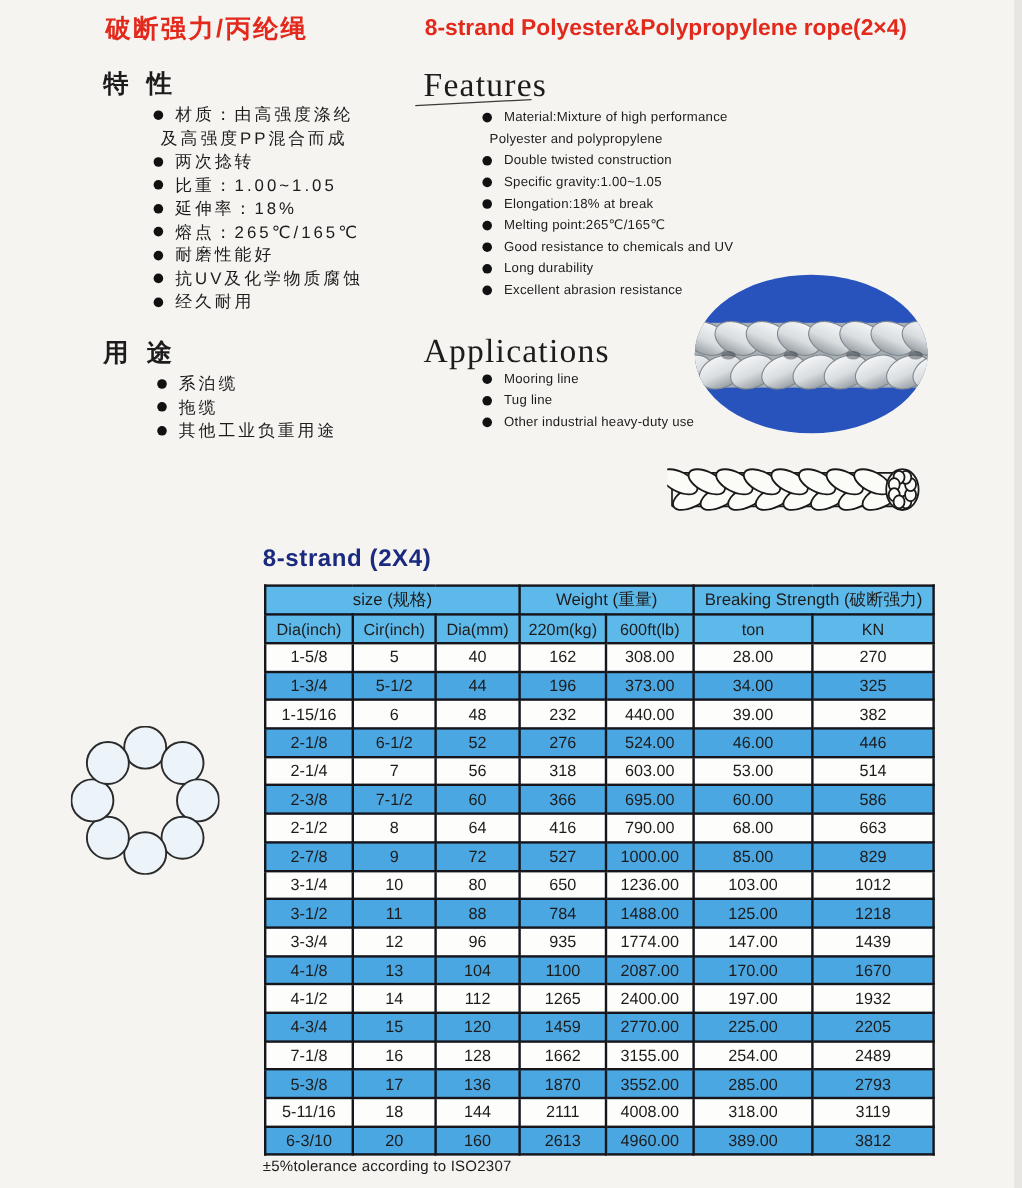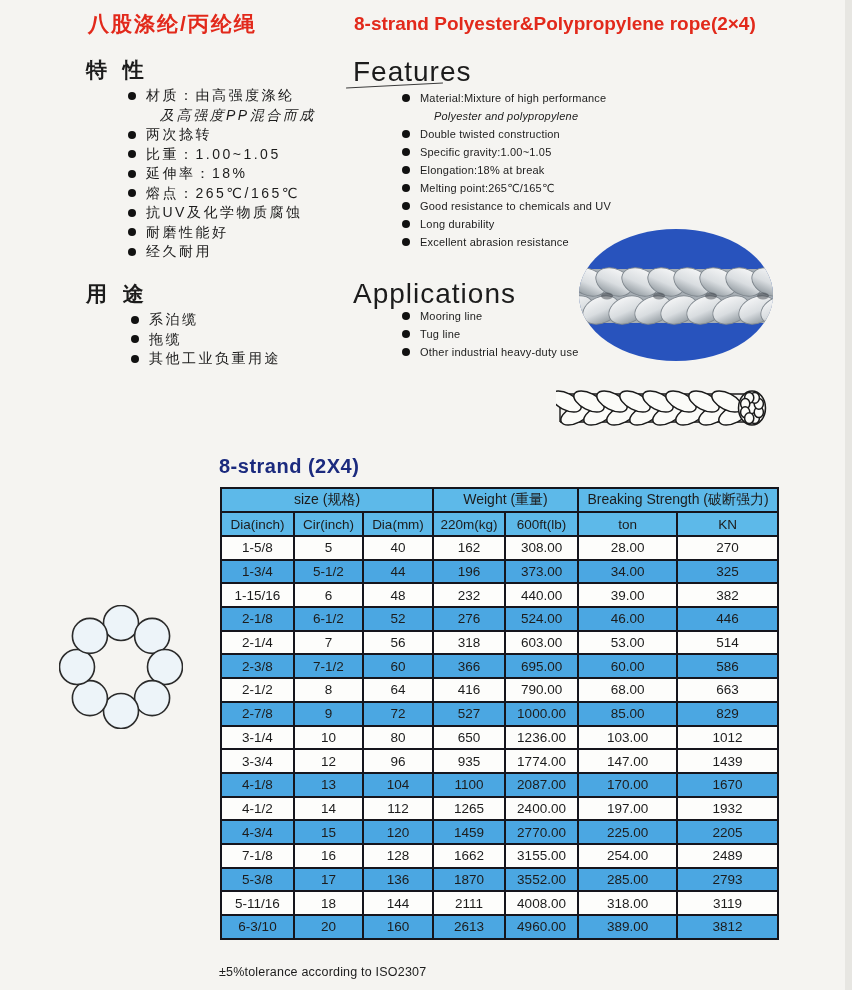--- a/index.html
+++ b/index.html
@@ -5,50 +5,50 @@
   :root{
     --accent-red:#e2291b; --navy:#1b2a7e; --header-bg:#5db9e9; --row-alt:#4ba7e2;
     --oval-blue:#2853bd; --page-bg:#f5f4f1; --ink:#1c1c1c;
   }
   html,body{margin:0;padding:0;}
   body{width:852px;height:990px;background:var(--page-bg);position:relative;
        font-family:"Liberation Sans","DejaVu Sans",sans-serif;color:var(--ink);overflow:hidden;}
   .page{position:absolute;inset:0;}
   .title-cn{position:absolute;left:88px;top:10px;color:var(--accent-red);font-size:21px;font-weight:bold;letter-spacing:2px;}
   .title-en{position:absolute;left:333px;top:13px;color:var(--accent-red);font-size:19px;font-weight:bold;margin-left:21px;}
-  .heading{position:absolute;white-space:nowrap;}
+  .heading{position:absolute;white-space:nowrap;font-family:Liberation Serif, serif;}
   .heading.cn{font-size:21px;font-weight:bold;letter-spacing:5px;}
   .heading.en{font-size:28px;font-weight:400;letter-spacing:1px;}
   .features-underline{position:absolute;left:346px;top:85px;width:97px;height:0;
        border-top:1.5px solid #3a3a3a;transform:rotate(-3deg);}
   .bullets{position:absolute;display:flex;flex-direction:column;}
   .cn-list{font-size:14px;letter-spacing:2.5px;line-height:19.5px;}
   .en-list{font-size:11px;line-height:18px;letter-spacing:0.2px;}
   .bullet-item{display:flex;align-items:center;}
   .bullet{width:8px;height:8px;background:#111;border-radius:50%;margin-right:10px;flex:none;}
-  .bullet-cont{margin-left:32px;font-style:italic;}
+  .bullet-cont{margin-left:6px;}
   .oval-photo{position:absolute;left:577px;top:227px;width:198px;height:136px;}
   .braid{position:absolute;left:556px;top:386px;width:212px;height:44px;}
   .cross-section{position:absolute;left:59px;top:605px;width:124px;height:124px;}
   .table-title{position:absolute;left:219px;top:455px;font-size:20px;font-weight:bold;color:var(--navy);letter-spacing:0.5px;}
   table.spec{position:absolute;left:220px;top:487px;width:557px;border-collapse:collapse;table-layout:fixed;text-align:center;}
   table.spec th,table.spec td{border:2px solid #15151c;padding:0;font-weight:normal;}
   table.spec th{background:var(--header-bg);height:22px;font-size:13.5px;}
   table.spec th.group-th{font-size:14px;}
   table.spec td{height:21.7px;background:#fdfdfb;font-size:13.5px;}
   table.spec tr.alt td{background:var(--row-alt);}
   .footnote{position:absolute;left:219px;top:965px;font-size:12.5px;letter-spacing:0.2px;}
   .scan-edge{position:absolute;right:0;top:0;width:7px;height:100%;background:#e7e6e2;}
 </style>
 </head>
 <body>
 
 <div class="page">
 
-  <div class="title-cn">八股涤纶/丙纶绳</div>
+  <div class="title-cn">破断强力/丙纶绳</div>
   <div class="title-en">8-strand Polyester&amp;Polypropylene rope(2×4)</div>
 
   <div class="heading cn" style="left:86px;top:56px">特 性</div>
   <div class="bullets cn-list" style="left:128px;top:86px">
       <div class="bullet-item">
         <span class="bullet"></span>
         <span class="bullet-text">材质：由高强度涤纶</span>
       </div>
       <div class="bullet-cont">及高强度PP混合而成</div>
       <div class="bullet-item">
@@ -62,25 +62,25 @@
       <div class="bullet-item">
         <span class="bullet"></span>
         <span class="bullet-text">延伸率：18%</span>
       </div>
       <div class="bullet-item">
         <span class="bullet"></span>
         <span class="bullet-text">熔点：265℃/165℃</span>
       </div>
       <div class="bullet-item">
         <span class="bullet"></span>
+        <span class="bullet-text">耐磨性能好</span>
+      </div>
+      <div class="bullet-item">
+        <span class="bullet"></span>
         <span class="bullet-text">抗UV及化学物质腐蚀</span>
-      </div>
-      <div class="bullet-item">
-        <span class="bullet"></span>
-        <span class="bullet-text">耐磨性能好</span>
       </div>
       <div class="bullet-item">
         <span class="bullet"></span>
         <span class="bullet-text">经久耐用</span>
       </div>
     </div>
 
   <div class="heading en" style="left:353px;top:56px">Features</div>
   <div class="features-underline"></div>
   <div class="bullets en-list" style="left:402px;top:89px">
@@ -350,20 +350,29 @@
         </tr>
         <tr>
           <td>3-1/4</td>
           <td>10</td>
           <td>80</td>
           <td>650</td>
           <td>1236.00</td>
           <td>103.00</td>
           <td>1012</td>
         </tr>
+        <tr class="alt">
+          <td>3-1/2</td>
+          <td>11</td>
+          <td>88</td>
+          <td>784</td>
+          <td>1488.00</td>
+          <td>125.00</td>
+          <td>1218</td>
+        </tr>
         <tr>
           <td>3-3/4</td>
           <td>12</td>
           <td>96</td>
           <td>935</td>
           <td>1774.00</td>
           <td>147.00</td>
           <td>1439</td>
         </tr>
         <tr class="alt">

